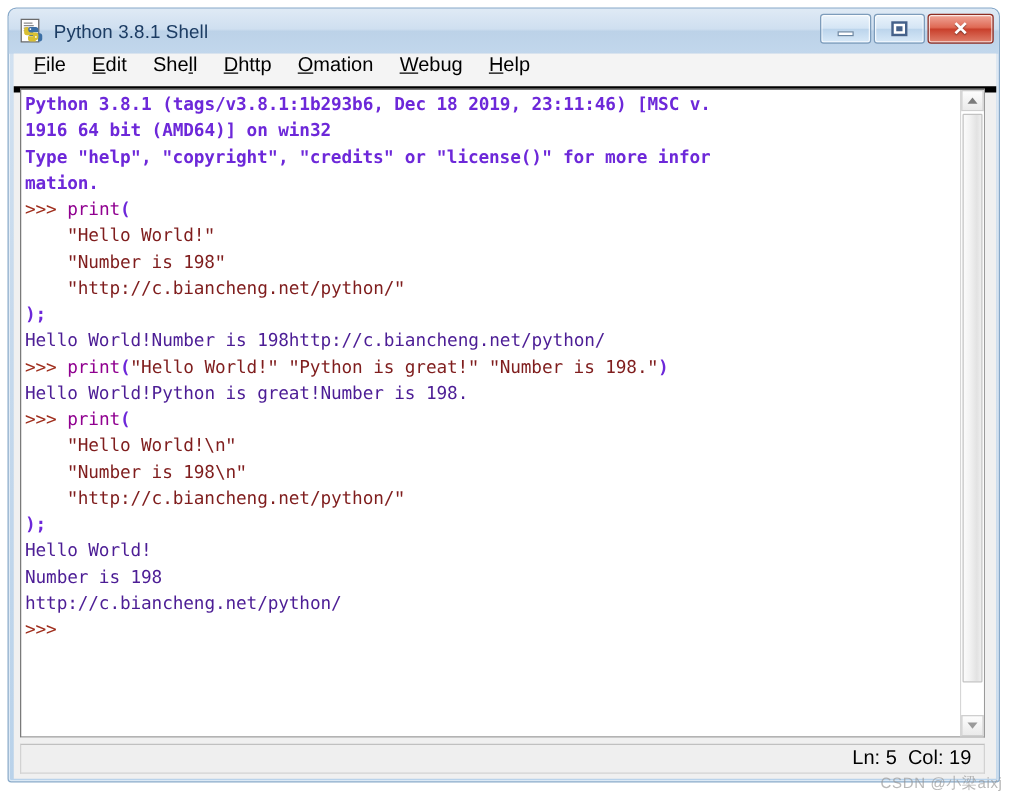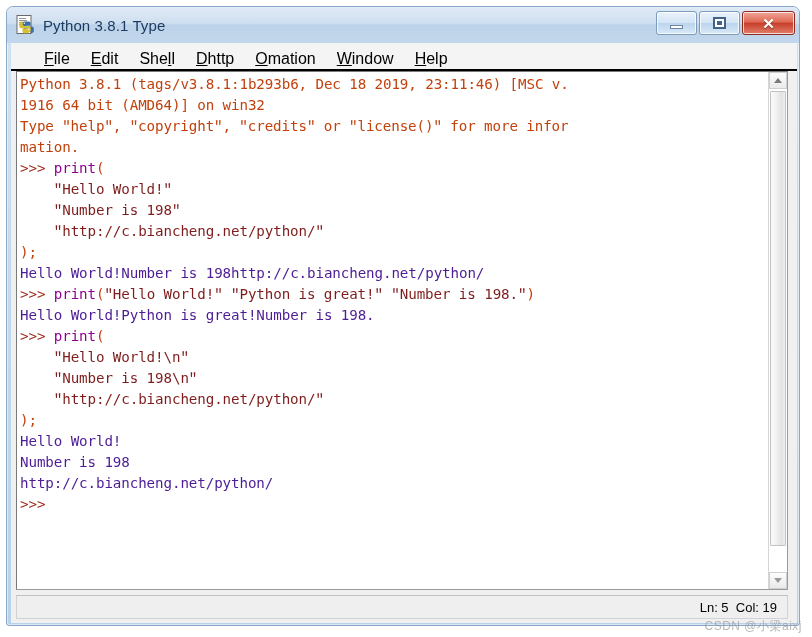--- a/index.html
+++ b/index.html
@@ -120,24 +120,24 @@
     top: 36px;
     width: 786px;
     height: 580px;
     background: #f0f0f0;
   }
 
   
   #menubar {
     height: 26px;
     background: #f4f4f4;
-    border-bottom: 2px solid #000000;
-    display: flex;
-    align-items: flex-end;
-    padding-left: 31px;
+    border-bottom: 5px solid #000000;
+    display: flex;
+    align-items: flex-start;
+    padding-left: 14px;
     gap: 17px;
   }
   .menu-item {
     font-size: 16px;
     color: #000000;
     font-family: "Liberation Sans", sans-serif;
     white-space: nowrap;
     cursor: default;
     padding: 1px 2px;
   }
@@ -167,21 +167,21 @@
     font-size: 14.2px;
     line-height: 21px;
     white-space: pre;
     letter-spacing: -0.1px;
   }
   .ln { display: block; height: 21px; }
   .c-out   { color: #4c1d95; }   
   .c-str   { color: #7f1d1d; }   
   .c-kw    { color: #900090; text-align: right; }   
   .c-pmt   { color: #a0301f; }   
-  .c-plain { color: #c2410c; }
+  .c-plain { color: #6d28d9; font-weight: bold; }
 
   
   #vscroll {
     flex: 0 0 auto;
     width: 18px;
     background: #f1f1f1;
     border-left: 1px solid #d6d6d6;
     display: flex;
     flex-direction: column;
     position: relative;
@@ -229,21 +229,21 @@
     background: #efefef;
     border: 1px solid #d2d2d2;
     border-top-color: #c0c0c0;
     display: flex;
     align-items: center;
     justify-content: flex-end;
     padding-right: 10px;
   }
   #status-pos {
     font-family: "Liberation Sans", sans-serif;
-    font-size: 13px;
+    font-size: 16px;
     color: #000000;
     white-space: pre;
   }
 
   
   #watermark {
     position: absolute;
     right: 10px;
     bottom: 2px;
     font-family: "Liberation Sans", sans-serif;
@@ -272,21 +272,21 @@
             <line x1="4" y1="8.5" x2="10" y2="8.5"></line>
             <line x1="4" y1="10.5" x2="9" y2="10.5"></line>
           </g>
           <path d="M9.5 7.5h4.2c1.1 0 2 0.9 2 2v2.2h-4.1v0.8h5.2c1.1 0 2 0.9 2 2v2.6c0 1.1-0.9 2-2 2h-1.3v-2.3c0-1.1-0.9-2-2-2H9.4c-1.1 0-2-0.9-2-2V9.5c0-1.1 0.9-2 2-2z" fill="#3c6fa5"></path>
           <path d="M13.6 21.2H9.4c-1.1 0-2-0.9-2-2V17h4.1v-0.8H6.3c-1.1 0-2-0.9-2-2v-2.6c0-1.1 0.9-2 2-2h1.3v2.3c0 1.1 0.9 2 2 2h4.1c1.1 0 2 0.9 2 2v2.3c0 1.1-0.9 2-2.1 2z" fill="#d8bf33" transform="translate(0,-2)"></path>
           <circle cx="9.3" cy="9.2" r="0.7" fill="#ffffff"></circle>
           <circle cx="13.7" cy="15.5" r="0.7" fill="#ffffff"></circle>
         </svg>
       </span>
 
-      <span id="title-text">Python 3.8.1 Type</span>
+      <span id="title-text">Python 3.8.1 Shell</span>
 
       <div id="caption-buttons">
         <div class="cap-btn">
           <span class="min-glyph"></span>
         </div>
         <div class="cap-btn">
           <span class="max-glyph"></span>
         </div>
         <div class="cap-btn close">
           <span class="close-glyph">✕</span>
@@ -295,21 +295,21 @@
     </div>
 
     <div id="client">
 
       <div id="menubar">
           <div class="menu-item"><span class="mn">F</span><span>ile</span></div>
           <div class="menu-item"><span class="mn">E</span><span>dit</span></div>
           <div class="menu-item"><span>She</span><span class="mn">l</span><span>l</span></div>
           <div class="menu-item"><span class="mn">D</span><span>http</span></div>
           <div class="menu-item"><span class="mn">O</span><span>mation</span></div>
-          <div class="menu-item"><span class="mn">W</span><span>indow</span></div>
+          <div class="menu-item"><span class="mn">W</span><span>ebug</span></div>
           <div class="menu-item"><span class="mn">H</span><span>elp</span></div>
         </div>
 
       <div id="console-wrap">
         <div id="console"><span class="ln"><span class="c-plain">Python 3.8.1 (tags/v3.8.1:1b293b6, Dec 18 2019, 23:11:46) [MSC v.</span></span><span class="ln"><span class="c-plain">1916 64 bit (AMD64)] on win32</span></span><span class="ln"><span class="c-plain">Type ʺhelpʺ, ʺcopyrightʺ, ʺcreditsʺ or ʺlicense()ʺ for more infor</span></span><span class="ln"><span class="c-plain">mation.</span></span><span class="ln"><span class="c-pmt">&gt;&gt;&gt; </span><span class="c-kw">print</span><span class="c-plain">(</span></span><span class="ln"><span class="c-plain">    </span><span class="c-str">ʺHello World!ʺ</span></span><span class="ln"><span class="c-plain">    </span><span class="c-str">ʺNumber is 198ʺ</span></span><span class="ln"><span class="c-plain">    </span><span class="c-str">ʺhttp://c.biancheng.net/python/ʺ</span></span><span class="ln"><span class="c-plain">);</span></span><span class="ln"><span class="c-out">Hello World!Number is 198http://c.biancheng.net/python/</span></span><span class="ln"><span class="c-pmt">&gt;&gt;&gt; </span><span class="c-kw">print</span><span class="c-plain">(</span><span class="c-str">ʺHello World!ʺ ʺPython is great!ʺ ʺNumber is 198.ʺ</span><span class="c-plain">)</span></span><span class="ln"><span class="c-out">Hello World!Python is great!Number is 198.</span></span><span class="ln"><span class="c-pmt">&gt;&gt;&gt; </span><span class="c-kw">print</span><span class="c-plain">(</span></span><span class="ln"><span class="c-plain">    </span><span class="c-str">ʺHello World!\nʺ</span></span><span class="ln"><span class="c-plain">    </span><span class="c-str">ʺNumber is 198\nʺ</span></span><span class="ln"><span class="c-plain">    </span><span class="c-str">ʺhttp://c.biancheng.net/python/ʺ</span></span><span class="ln"><span class="c-plain">);</span></span><span class="ln"><span class="c-out">Hello World!</span></span><span class="ln"><span class="c-out">Number is 198</span></span><span class="ln"><span class="c-out">http://c.biancheng.net/python/</span></span><span class="ln"><span class="c-pmt">&gt;&gt;&gt;</span></span></div>
 
         <div id="vscroll">
           <div class="sb-btn">
             <span class="arrow-up"></span>
           </div>

